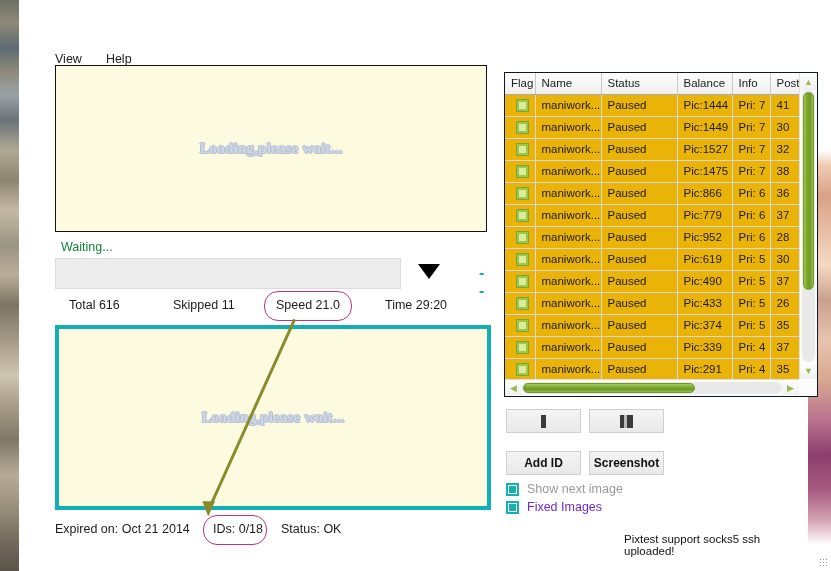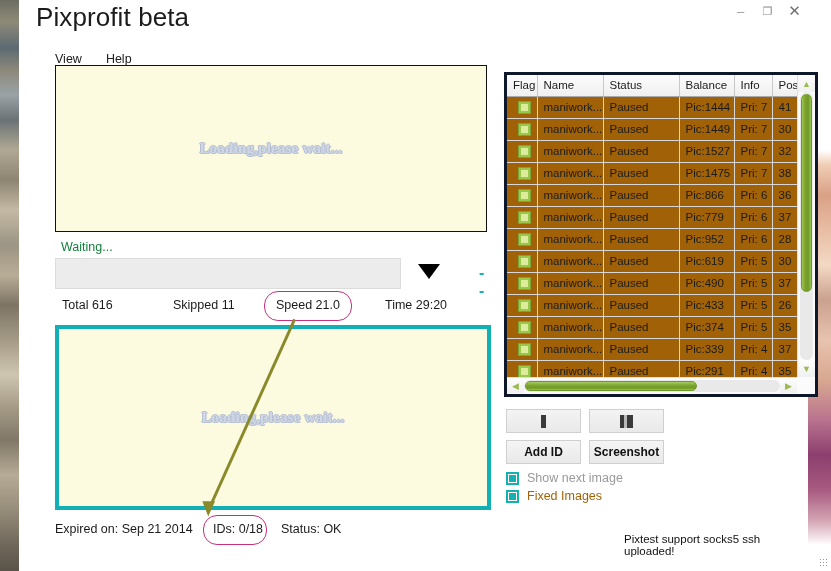--- a/index.html
+++ b/index.html
@@ -135,21 +135,21 @@
   #dash-indicator {
     position: absolute; left: 424px; top: 6px;
     color: #12b3b3; font-size: 16px; font-weight: bold;
     letter-spacing: 0px;
   }
 
   #stats-row {
     position: relative; margin-left: 18px; margin-top: 4px;
     height: 26px; font-size: 12.5px; color: #1b1b1b;
   }
-  #stat-total   { position: absolute; left: 7px;   top: 4px; }
+  #stat-total   { position: absolute; left: 14px;   top: 4px; }
   #stat-skipped { position: absolute; left: 118px; top: 4px; }
   #stat-speed   { position: absolute; left: 221px; top: 4px; text-align: center; }
   #stat-time    { position: absolute; left: 330px; top: 4px; }
 
   
   .anno-oval {
     position: absolute;
     border: 1.6px solid #c2307e;
     border-radius: 14px;
     pointer-events: none;
@@ -185,22 +185,22 @@
   }
   #footer-expired { position: absolute; left: 0;   top: 4px; }
   #footer-ids     { position: absolute; left: 158px; top: 4px; }
   #footer-status  { position: absolute; left: 226px; top: 4px; }
   #oval-ids { left: 148px; top: -3px; width: 64px; height: 30px; }
 
   
   #right-pane {
     position: absolute; left: 485px; top: 72px;
     width: 314px; height: 325px;
-    border: 3px solid #0f172a;
-    background: #a16207;
+    border: 1px solid #0f172a;
+    background: #eab308;
     overflow: hidden;
   }
   #grid-scrollarea {
     position: absolute; left:0; top:0; right: 18px; bottom: 17px;
     overflow: hidden;
   }
   table.grid {
     border-collapse: collapse;
     width: 100%;
     font-size: 11.5px;
@@ -312,60 +312,52 @@
   .btn-row { display: flex; gap: 8px; margin-bottom: 7px; }
   .btn {
     background: linear-gradient(to bottom,#f4f4f4,#e9e9e9);
     border: 1px solid #cfcfcf;
     height: 24px;
     display: flex; align-items: center; justify-content: center;
     font-size: 12px; color: #111; font-weight: bold;
     cursor: default; font-family: "Liberation Sans", sans-serif;
   }
   .btn.icon-btn { width: 75px; font-weight: normal; }
-  .btn.wide { width: 75px; }
+  .btn.wide { width: 75px; margin-top: 11px; }
   .glyph-stop { display:inline-block; width:5px; height:13px; background:#3a3a3a; }
   .glyph-pause { display:inline-block; width:13px; height:13px;
                  background: linear-gradient(to right,#3a3a3a 0 4px, #b9b9b9 4px 7px, #3a3a3a 7px 13px); }
 
   .check-row { display: flex; align-items: center; gap: 8px; margin-top: 4px; }
   .cbox {
     width: 13px; height: 13px;
     border: 1px solid #15b1b1;
     background: #15b1b1;
     position: relative;
   }
   .cbox::after {
     content:""; position:absolute; inset:1px;
     border: 1px solid #ffffff;
   }
-  .check-label { font-size: 12.5px; color: #a16207; }
+  .check-label { font-size: 12.5px; color: #6d28d9; }
   .check-label.disabled { color: #9a9a9a; }
 
   #status-note {
     position: absolute; left: 605px; top: 533px;
     font-size: 11.5px; color: #111;
   }
 </style>
 </head>
 <body>
 
 <div id="desktop-left"></div>
 <div id="desktop-right"></div>
 
 <div id="window">
 
-  <div id="titlebar">
-    <div id="app-title">Pixprofit beta</div>
-    <div id="win-controls">
-      <div class="win-btn min">–</div>
-      <div class="win-btn max">❐</div>
-      <div class="win-btn close">✕</div>
-    </div>
-  </div>
 
   <div id="menubar">
     <div class="menu-item">View</div>
     <div class="menu-item">Help</div>
   </div>
 
   <div id="left-pane">
 
     <div id="panel-top" class="image-panel">
       <span class="loading-text">Loading,please wait...</span>
@@ -391,21 +383,21 @@
       <div id="panel-bottom" class="image-panel">
         <span class="loading-text">Loading,please wait...</span>
       </div>
       <svg id="anno-arrow" viewBox="0 0 436 185" preserveAspectRatio="none">
         <line x1="240" y1="-10" x2="152" y2="190" stroke="#8a8a2b" stroke-width="3"></line>
         <polygon points="152,196 146,180 159,180" fill="#8a8a2b"></polygon>
       </svg>
     </div>
 
     <div id="footer-row">
-      <span id="footer-expired">Expired on: Sep 21 2014</span>
+      <span id="footer-expired">Expired on: Oct 21 2014</span>
       <span id="footer-ids">IDs: 0/18</span>
       <span id="footer-status">Status: OK</span>
       <div class="anno-oval" id="oval-ids"></div>
     </div>
   </div>
 
   <div id="right-pane">
     <div id="grid-scrollarea">
       <table class="grid">
         <thead>

